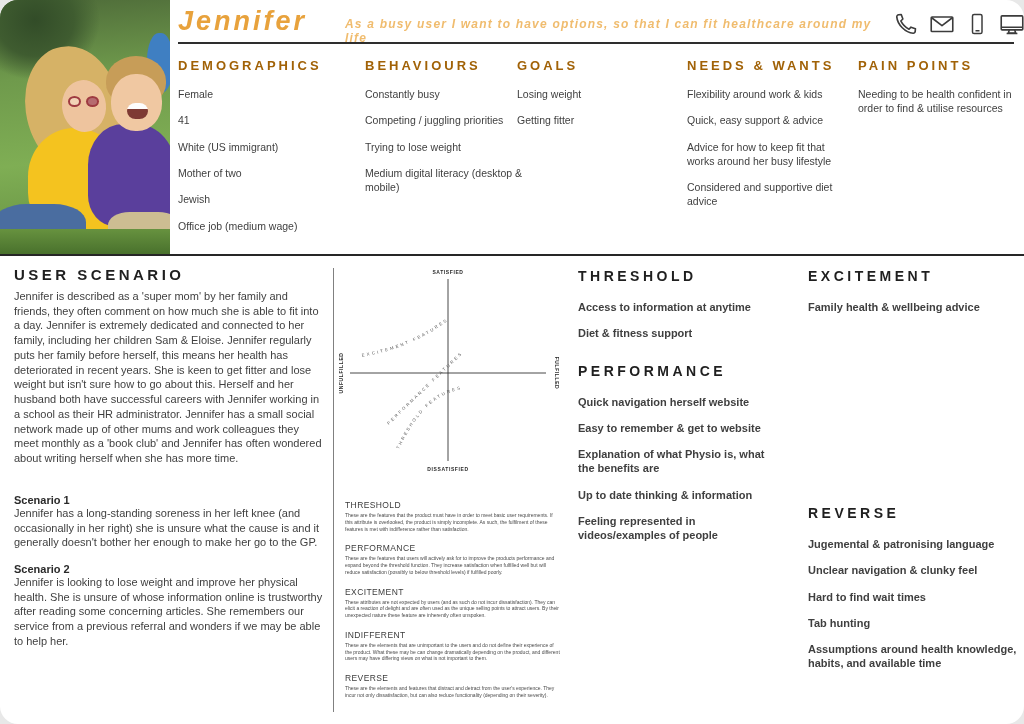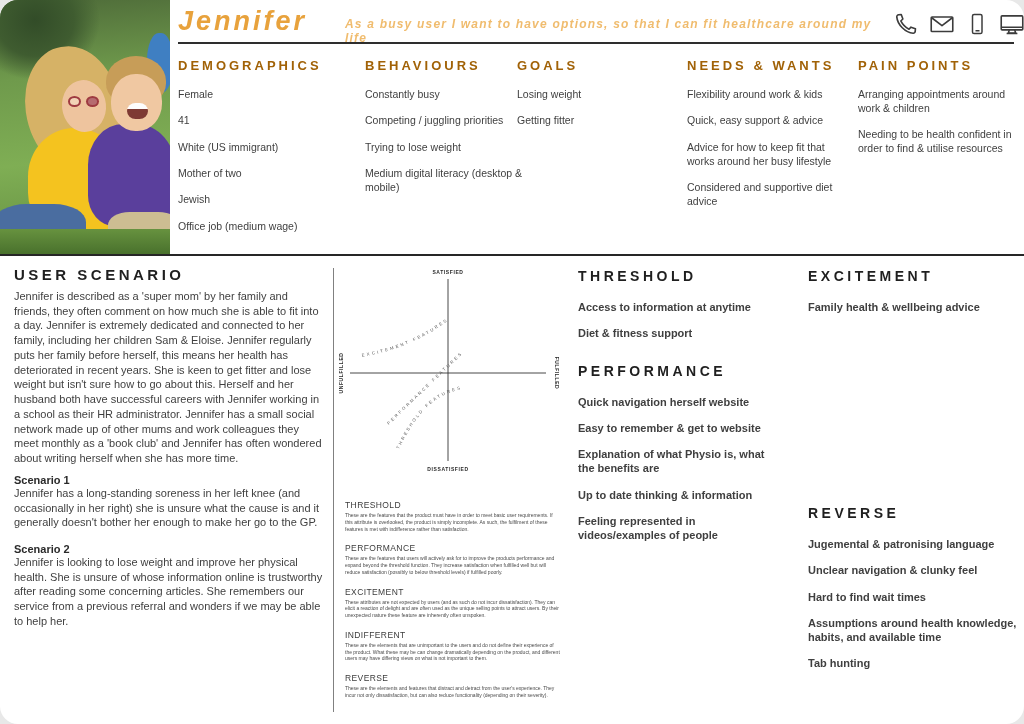--- a/index.html
+++ b/index.html
@@ -45,21 +45,21 @@
   .items li { font-size:10.5px; line-height:1.32; color:#3f3f3f; margin-bottom:12.5px; }
   .c1 { left:178px; width:150px; }
   .c2 { left:365px; width:160px; }
   .c3 { left:517px; width:150px; }
   .c4 { left:687px; width:156px; }
   .c5 { left:858px; width:158px; }
 
   
   .scenario { position:absolute; left:14px; top:266px; width:312px; }
   .scenario-title { font-size:15px; font-weight:700; color:#1f1f1f; letter-spacing:3.5px; margin-bottom:6px; }
-  .scenario-intro { font-size:11px; line-height:1.34; color:#3f3f3f; margin-bottom:8px; }
+  .scenario-intro { font-size:11px; line-height:1.34; color:#3f3f3f; margin-bottom:28px; }
   .scenario-block { margin-bottom:13px; }
   .scenario-label { font-size:11px; font-weight:700; color:#2a2a2a; }
   .scenario-text { font-size:11px; line-height:1.34; color:#3f3f3f; }
 
   .v-divider { position:absolute; left:333px; top:268px; width:1px; height:444px; background:#808080; }
 
   
   .kano { position:absolute; left:336px; top:262px; width:228px; height:222px; }
   .kano text { font-family:"Liberation Sans", sans-serif; }
   .kano .axis-label { font-size:5px; font-weight:700; fill:#2b2b2b; letter-spacing:0.6px; }
@@ -172,21 +172,20 @@
     <li>Flexibility around work &amp; kids</li>
         <li>Quick, easy support &amp; advice</li>
         <li>Advice for how to keep fit that works around her busy lifestyle</li>
         <li>Considered and supportive diet advice</li>
       </ul>
   </div>
   <div class="col c5">
     <h2 class="col-title">PAIN POINTS</h2>
     <ul class="items">
 
-    <li>Arranging appointments around work &amp; children</li>
         <li>Needing to be health confident in order to find &amp; utilise resources</li>
       </ul>
   </div>
 
   <div class="main-rule"></div>
 
   <div class="scenario">
     <h2 class="scenario-title">USER SCENARIO</h2>
     <p class="scenario-intro">Jennifer is described as a 'super mom' by her family and friends, they often comment on how much she is able to fit into a day. Jennifer is extremely dedicated and connected to her family, including her children Sam &amp; Eloise. Jennifer regularly puts her family before herself, this means her health has deteriorated in recent years. She is keen to get fitter and lose weight but isn't sure how to go about this. Herself and her husband both have successful careers with Jennifer working in a school as their HR administrator. Jennifer has a small social network made up of other mums and work colleagues they meet monthly as a 'book club' and Jennifer has often wondered about writing herself when she has more time.</p>
     <div>
@@ -282,18 +281,18 @@
       </ul>
   </div>
 
   <div class="feature-col fc-reverse">
     <h2 class="feature-title">REVERSE</h2>
     <ul class="feature-items">
 
     <li>Jugemental &amp; patronising language</li>
         <li>Unclear navigation &amp; clunky feel</li>
         <li>Hard to find wait times</li>
+        <li>Tab hunting</li>
         <li>Assumptions around health knowledge, habits, and available time</li>
-        <li>Tab hunting</li>
       </ul>
   </div>
 
 </div>
 
 </body></html>

